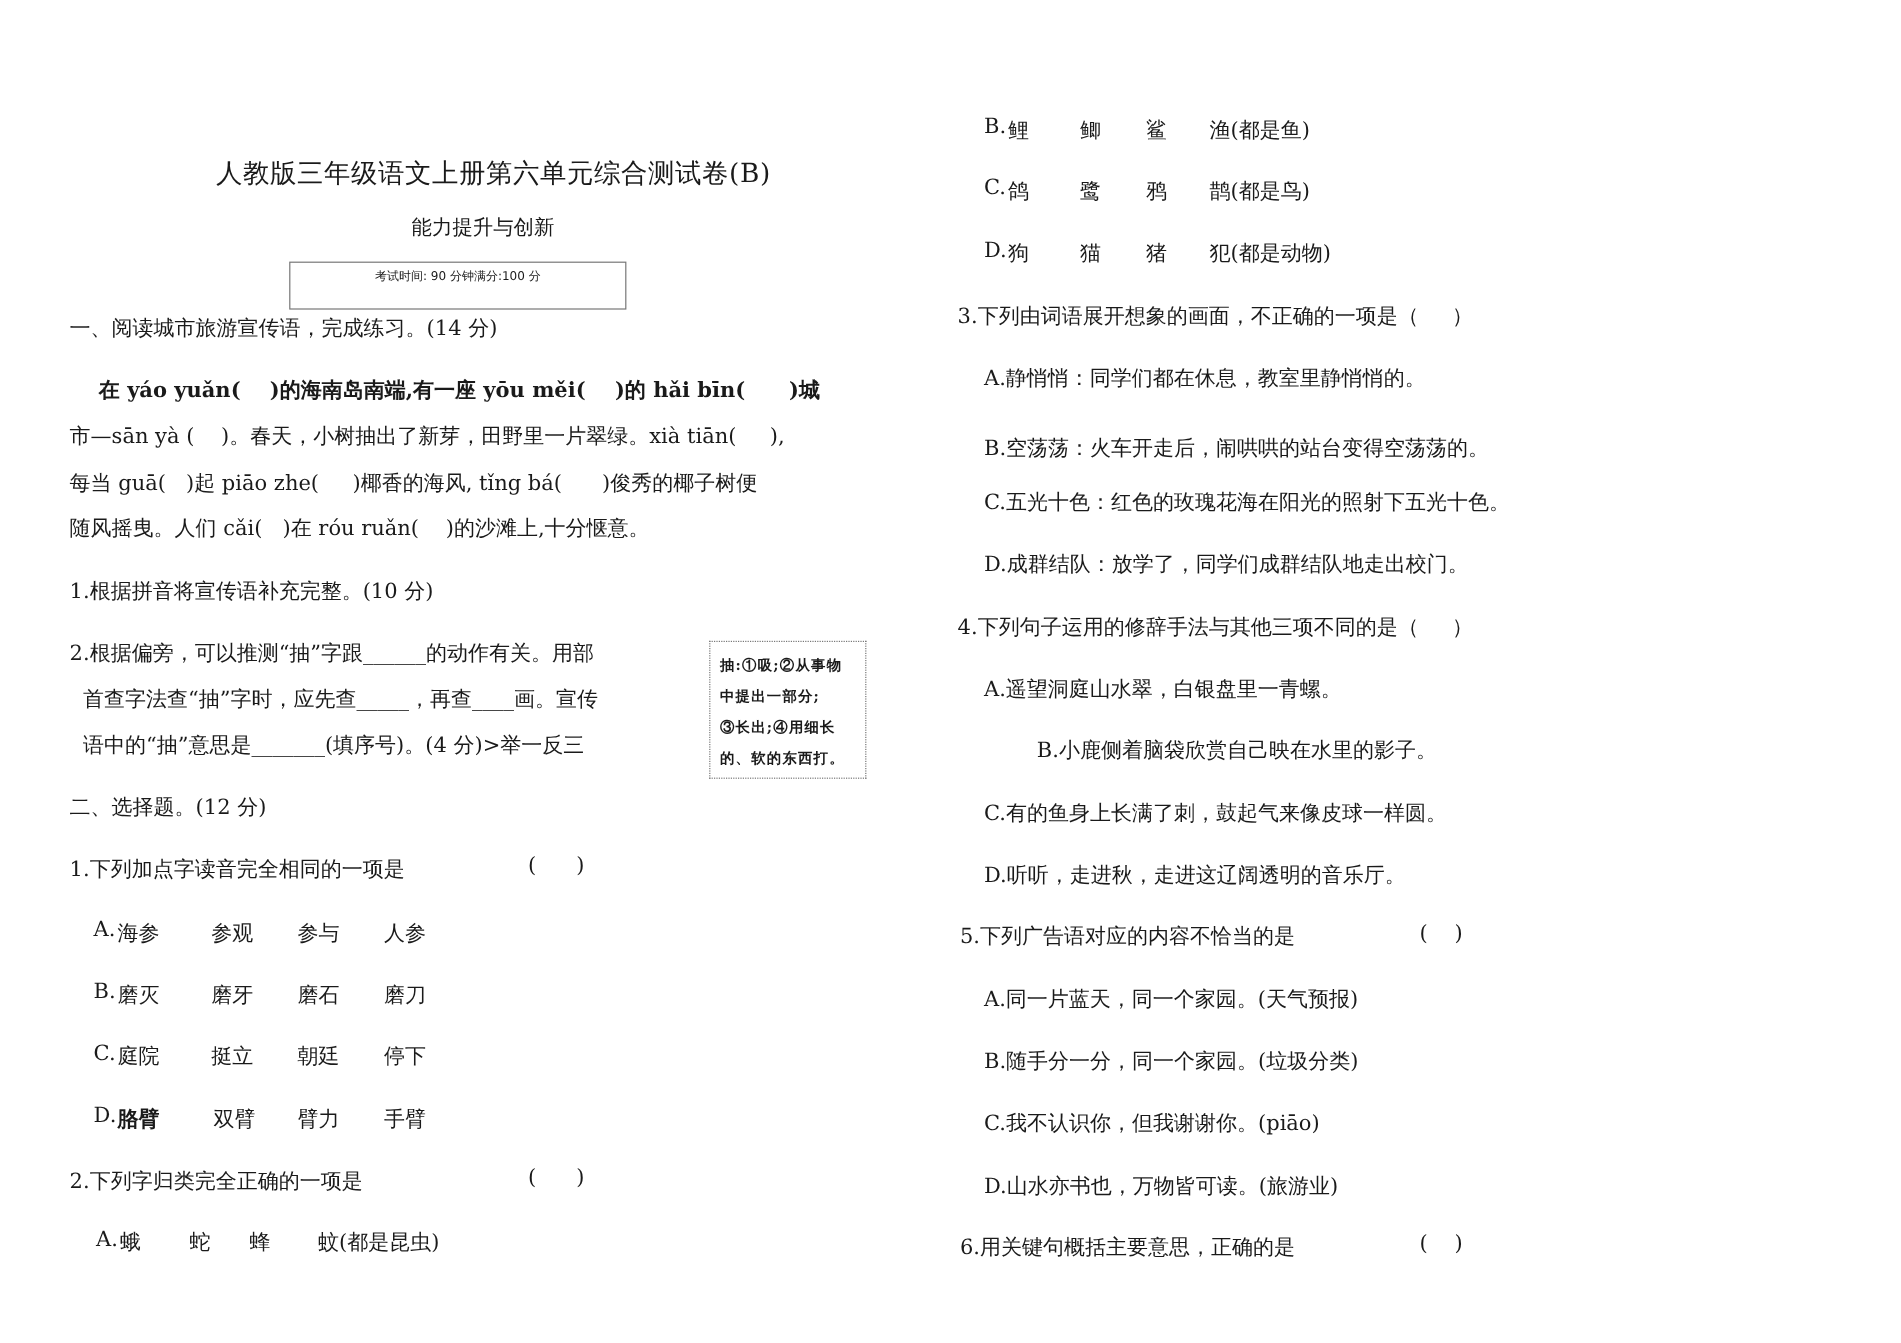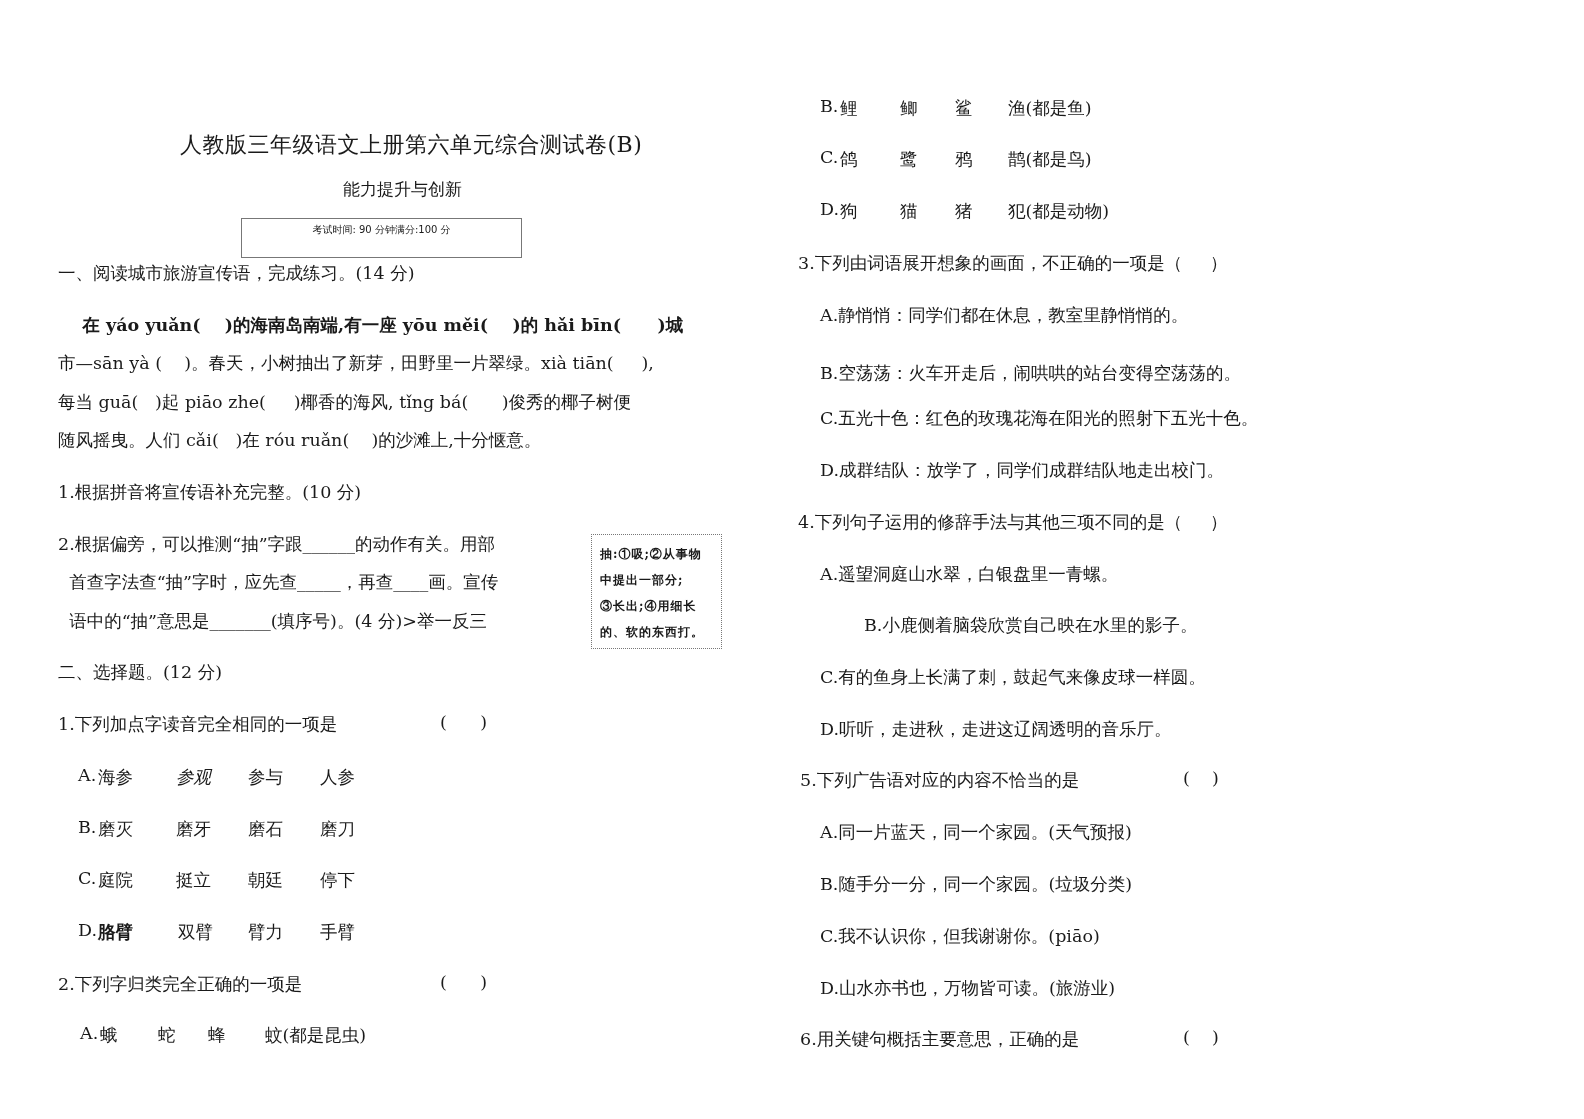--- a/index.html
+++ b/index.html
@@ -54,21 +54,21 @@
 </div>
 
 <div class="abs line" style="left:58px; top:660px;">二、选择题。(12 分)</div>
 
 <div class="abs line" style="left:58px; top:712px;">1.下列加点字读音完全相同的一项是</div>
 <div class="abs line" style="left:440px; top:712px;">(      )</div>
 
 <div>
   <div class="cell opt" style="left:78px; top:765px;">A.</div>
   <div class="cell opt" style="left:98px; top:765px;">海参</div>
-  <div class="cell opt" style="left:176px; top:765px;font-style:italic;">参观</div>
+  <div class="cell opt" style="left:176px; top:765px;">参观</div>
   <div class="cell opt" style="left:248px; top:765px;">参与</div>
   <div class="cell opt" style="left:320px; top:765px;">人参</div>
 </div>
 <div>
   <div class="cell opt" style="left:78px; top:817px;">B.</div>
   <div class="cell opt" style="left:98px; top:817px;">磨灭</div>
   <div class="cell opt" style="left:176px; top:817px;">磨牙</div>
   <div class="cell opt" style="left:248px; top:817px;">磨石</div>
   <div class="cell opt" style="left:320px; top:817px;">磨刀</div>
 </div>

